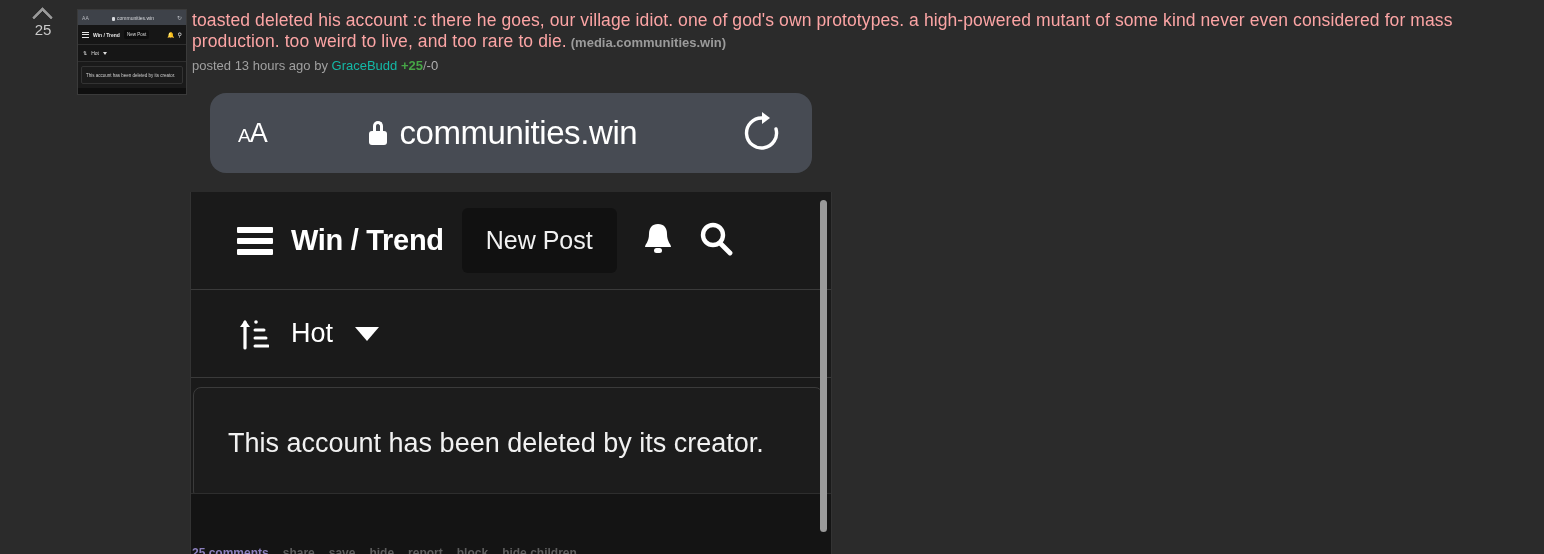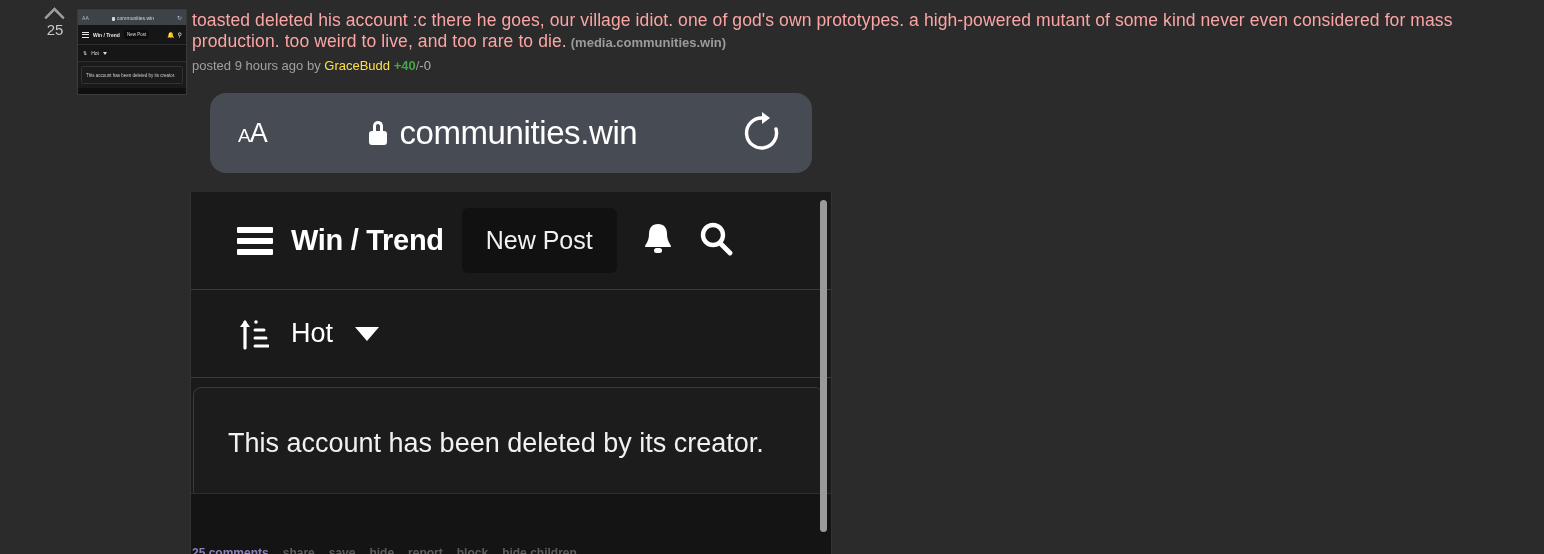--- a/index.html
+++ b/index.html
@@ -16,21 +16,21 @@
     position: relative;
     width: 1544px;
     height: 554px;
     background: #2b2b2b;
     overflow: hidden;
   }
 
   
   .vote-col {
     position: absolute;
-    left: 34px;
+    left: 22px;
     top: 4px;
     width: 42px;
     text-align: center;
     user-select: none;
   }
   .upvote-arrow {
     display: block;
     width: 22px;
     height: 14px;
     margin: 0 auto 3px auto;
@@ -199,21 +199,21 @@
     font-weight: bold;
     margin-left: 4px;
     white-space: nowrap;
   }
   .post-meta {
     margin-top: 6px;
     font-size: 13px;
     color: #a0a0a0;
     line-height: 16px;
   }
-  .post-meta .author { color: #fde047; }
+  .post-meta .author { color: #14b8a6; }
   .post-meta .score-up { color: #46a546; font-weight: bold; }
   .post-meta .score-sep { color: #9a9a9a; }
   .post-meta .score-down { color: #b0b0b0; }
 
   
   .urlbar {
     position: absolute;
     left: 210px;
     top: 93px;
     width: 602px;
@@ -452,23 +452,23 @@
       <span class="thumb-card-text">This account has been deleted by its creator.</span>
     </div>
     <div class="thumb-footer"></div>
   </div>
 
   <div class="post-block">
     <div>
       <span class="post-title">toasted deleted his account :c there he goes, our village idiot. one of god's own prototypes. a high-powered mutant of some kind never even considered for mass production. too weird to live, and too rare to die.</span><span class="post-domain">(media.communities.win)</span>
     </div>
     <div class="post-meta">
-      <span>posted 9 hours ago by</span>
+      <span>posted 13 hours ago by</span>
       <span class="author">GraceBudd</span>
-      <span class="score-up">+40</span><span class="score-sep">/</span><span class="score-down">-0</span>
+      <span class="score-up">+25</span><span class="score-sep">/</span><span class="score-down">-0</span>
     </div>
   </div>
 
   <div class="urlbar">
     <span class="urlbar-aa"><span class="small">A</span>A</span>
     <span class="urlbar-center">
       <span class="lock-icon">
         <span class="shackle"></span>
           <span class="body"></span>
       </span>

